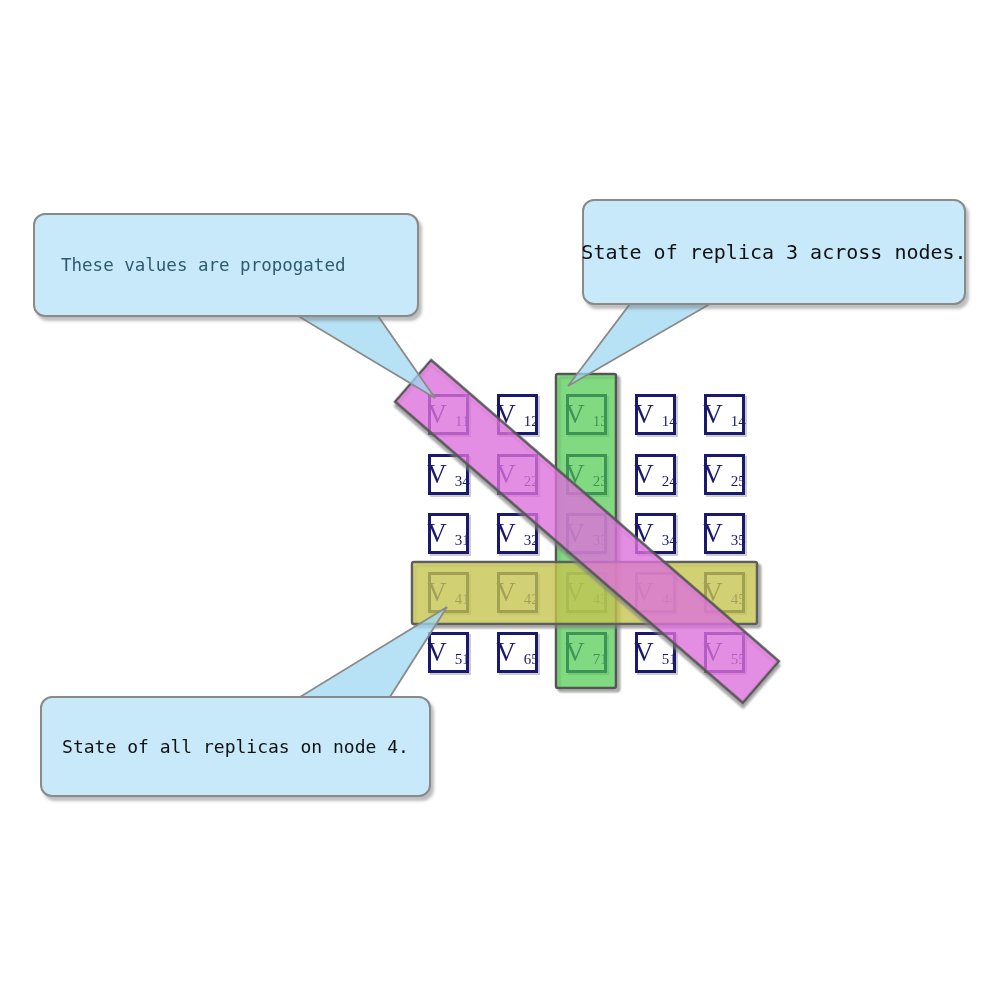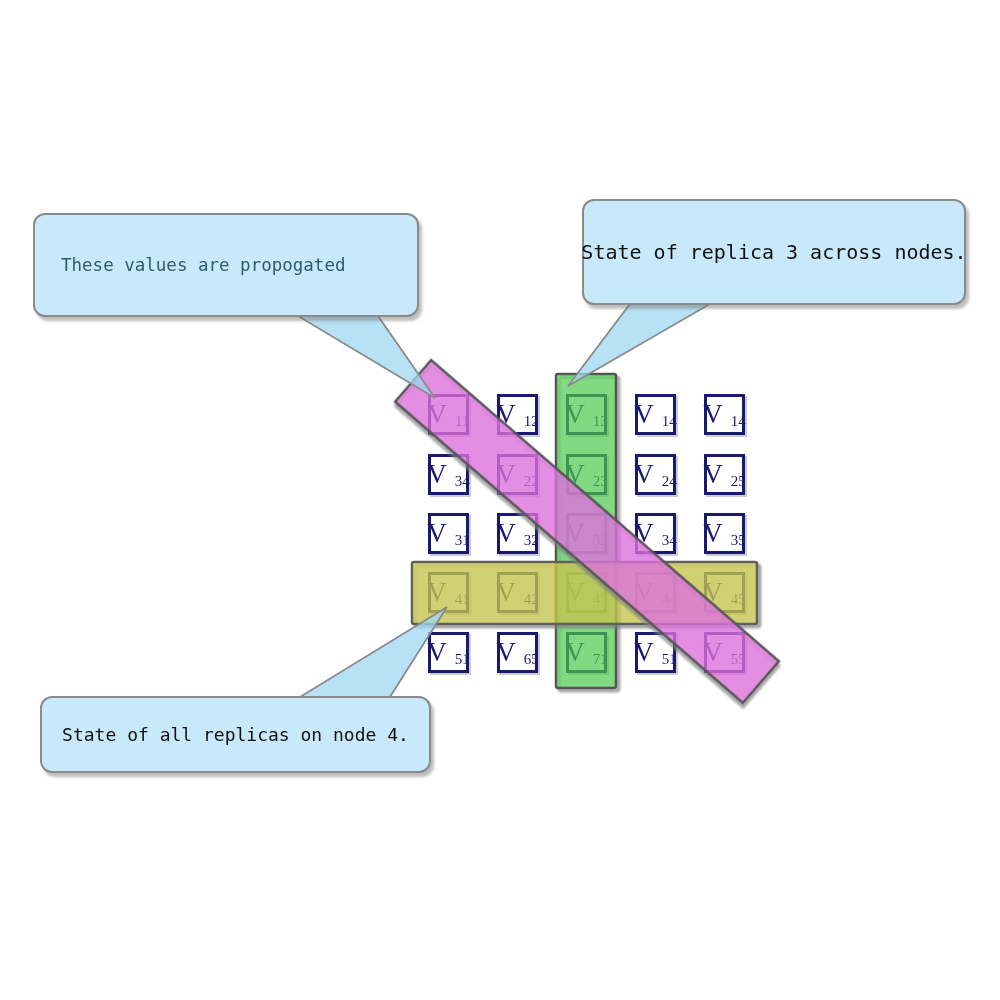--- a/index.html
+++ b/index.html
@@ -26,21 +26,21 @@
     background:#C7E9FA;border:2px solid #8a8a8a;border-radius:12px;
     box-shadow:3px 4px 3px rgba(110,110,110,0.45);
     font-family:"DejaVu Sans Mono",monospace;
     display:flex;flex-direction:column;justify-content:center;
   }
   #callout-gossip{left:33px;top:213px;width:386px;height:104px;
     padding:0 12px 0 26px;color:#2F5B6E;font-size:17.5px;line-height:26px;
     align-items:flex-start;}
   #callout-replica{left:582px;top:199px;width:384px;height:106px;
     color:#111111;font-size:20px;line-height:24px;align-items:center;}
-  #callout-node{left:40px;top:696px;width:391px;height:77px;
+  #callout-node{left:40px;top:696px;width:391px;height:101px;
     color:#111111;font-size:18px;line-height:24px;align-items:center;}
   .callout .line{white-space:nowrap;}
 </style>
 </head>
 <body>
 
 <div id="canvas">
 
   <div id="grid">
       <div class="cell" style="left: 428px; top: 394px;">

